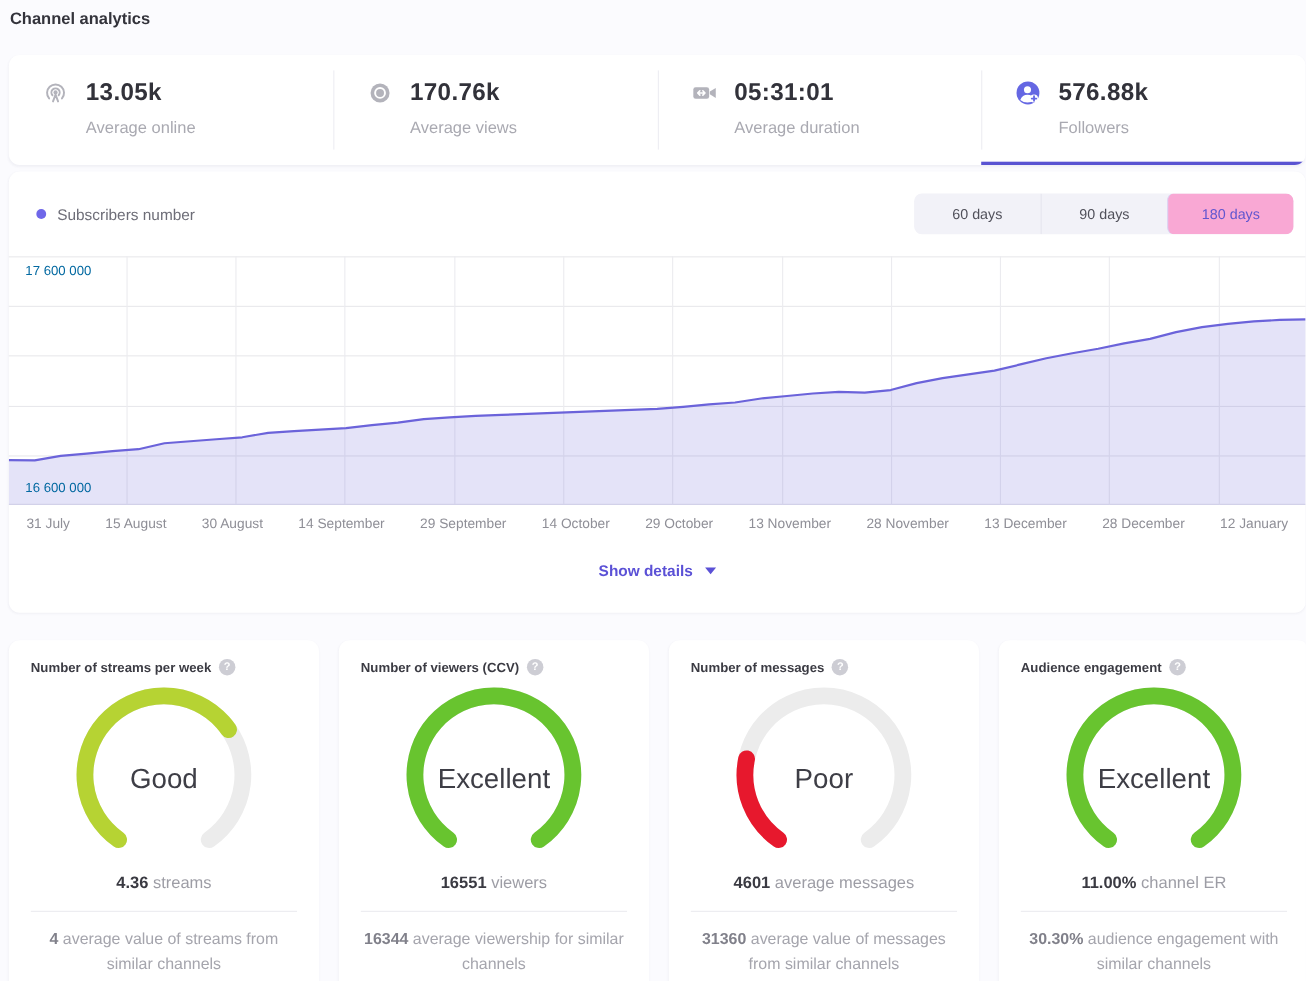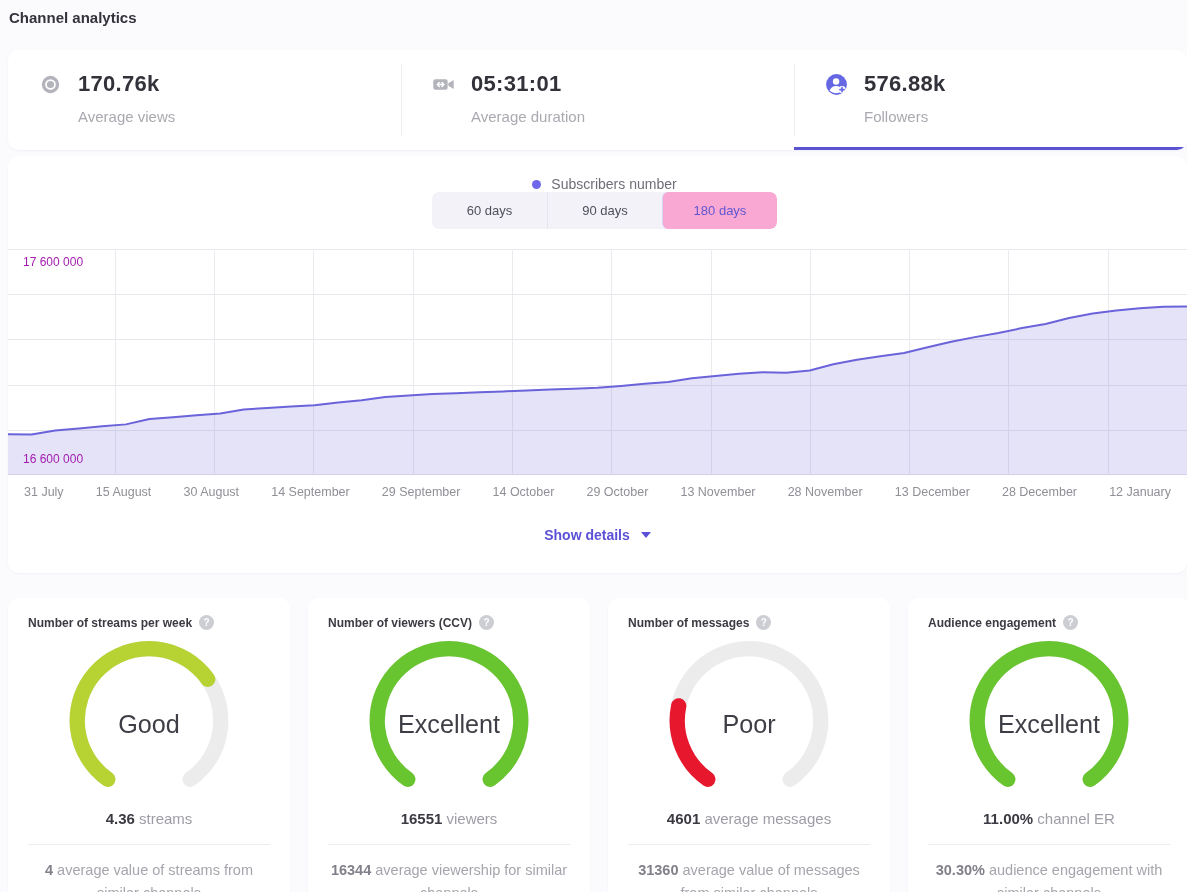--- a/index.html
+++ b/index.html
@@ -43,21 +43,21 @@
   .stat-underline {
     display: none; position: absolute; left: 0; right: 0; bottom: 0;
     height: 3px; background: #5a54d2;
   }
   .stat.active .stat-underline { display: block; }
 
   
   .chart-card { margin: 6px 0 0 8px; padding: 20px 0 30px; }
   .chart-head {
     display: flex; justify-content: space-between; align-items: center;
-    padding: 0 11px 0 25px; margin-bottom: 20px; flex-direction: column;
+    padding: 0 11px 0 25px; margin-bottom: 20px;
   }
   .legend { display: flex; align-items: center; gap: 10px; cursor: pointer; }
   .legend-dot { width: 9px; height: 9px; border-radius: 50%; background: #6f67e9; }
   .legend-label { font-size: 14px; color: #6e6e78; }
   .range-group {
     display: flex; background: #f2f2f8; border-radius: 7px; overflow: hidden;
   }
   .range-btn {
     width: 115px; height: 37px; line-height: 37px; text-align: center;
     font-size: 13px; color: #50505a; cursor: pointer;
@@ -65,21 +65,21 @@
   .range-btn + .range-btn { border-left: 1px solid #e5e5ee; }
   .range-btn.selected {
     background: #f9a8d4; color: #6156cf; border-left-color: #d8d4f4;
     border-radius: 6px;
   }
 
   .plot { position: relative; height: 226px; width: 100%; }
   .hline { position: absolute; left: 0; right: 0; height: 1px; background: #e8e8ec; }
   .vline { position: absolute; top: 0; bottom: 0; width: 1px; background: #ebebef; }
   .plot svg { position: absolute; inset: 0; width: 100%; height: 100%; }
-  .ytick { position: absolute; font-size: 12px; color: #a21caf; z-index: 2; }
+  .ytick { position: absolute; font-size: 12px; color: #0369a1; z-index: 2; }
   .ytick.top { top: 6px; left: 15px; }
   .ytick.bottom { bottom: 9px; left: 15px; }
 
   .xlabels {
     display: flex; justify-content: space-between; padding: 0 16px;
     margin-top: 10px; font-size: 12.5px; color: #8f8f97;
   }
   .show-details {
     margin-top: 28px; text-align: center; font-size: 14px; font-weight: 700;
     color: #5b51d6; cursor: pointer;
@@ -114,20 +114,37 @@
   .gauge-footer b { color: #80808a; font-weight: 700; }
 </style>
 </head>
 <body>
 
 <div class="page-header">
   <div class="page-title">Channel analytics</div>
 </div>
 
 <div class="card stats-bar" id="stats-bar">
+    <div class="stat">
+    <div class="stat-top">
+      <span class="stat-icon">
+          <svg viewBox="0 0 24 24">
+            <g fill="none" stroke="#b3b3bb" stroke-width="1.7" stroke-linecap="round">
+              <path d="M6.4 16.8a7.4 7.4 0 1 1 11.2 0"></path>
+              <path d="M9.3 14a3.6 3.6 0 1 1 5.4 0"></path>
+              <path d="M12 13.4 9.8 19.4M12 13.4l2.2 6"></path>
+            </g>
+            <circle cx="12" cy="11.5" r="1.8" fill="#b3b3bb"></circle>
+          </svg>
+        </span>
+      <span class="stat-value">13.05k</span>
+    </div>
+    <div class="stat-label">Average online</div>
+
+  </div>
     <div class="stat">
     <div class="stat-top">
       <span class="stat-icon">
           <svg viewBox="0 0 24 24">
             <circle cx="12" cy="12" r="8.3" fill="#b3b3bb"></circle>
             <circle cx="12" cy="12" r="4.3" fill="none" stroke="#fff" stroke-width="1.7"></circle>
           </svg>
         </span>
       <span class="stat-value">170.76k</span>
     </div>

